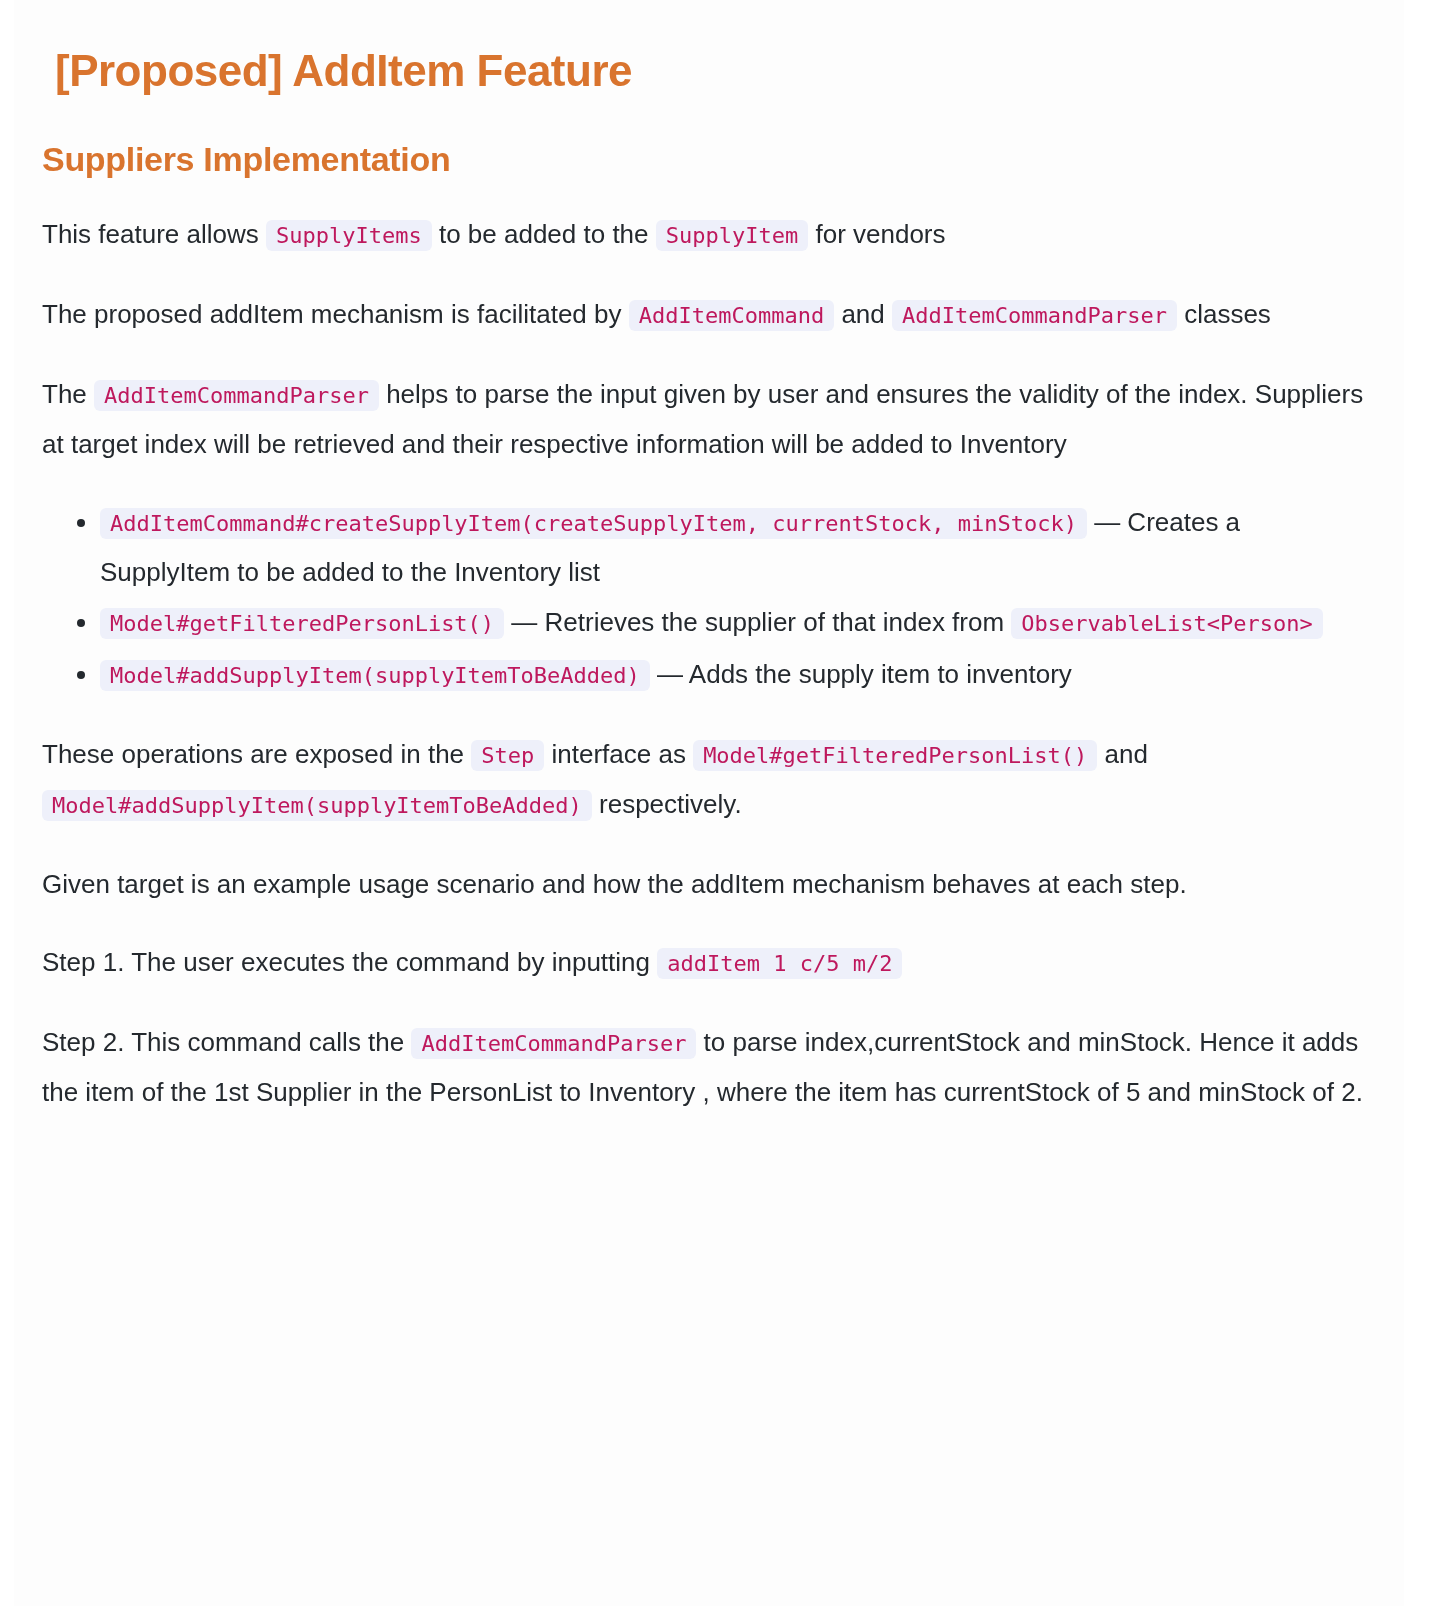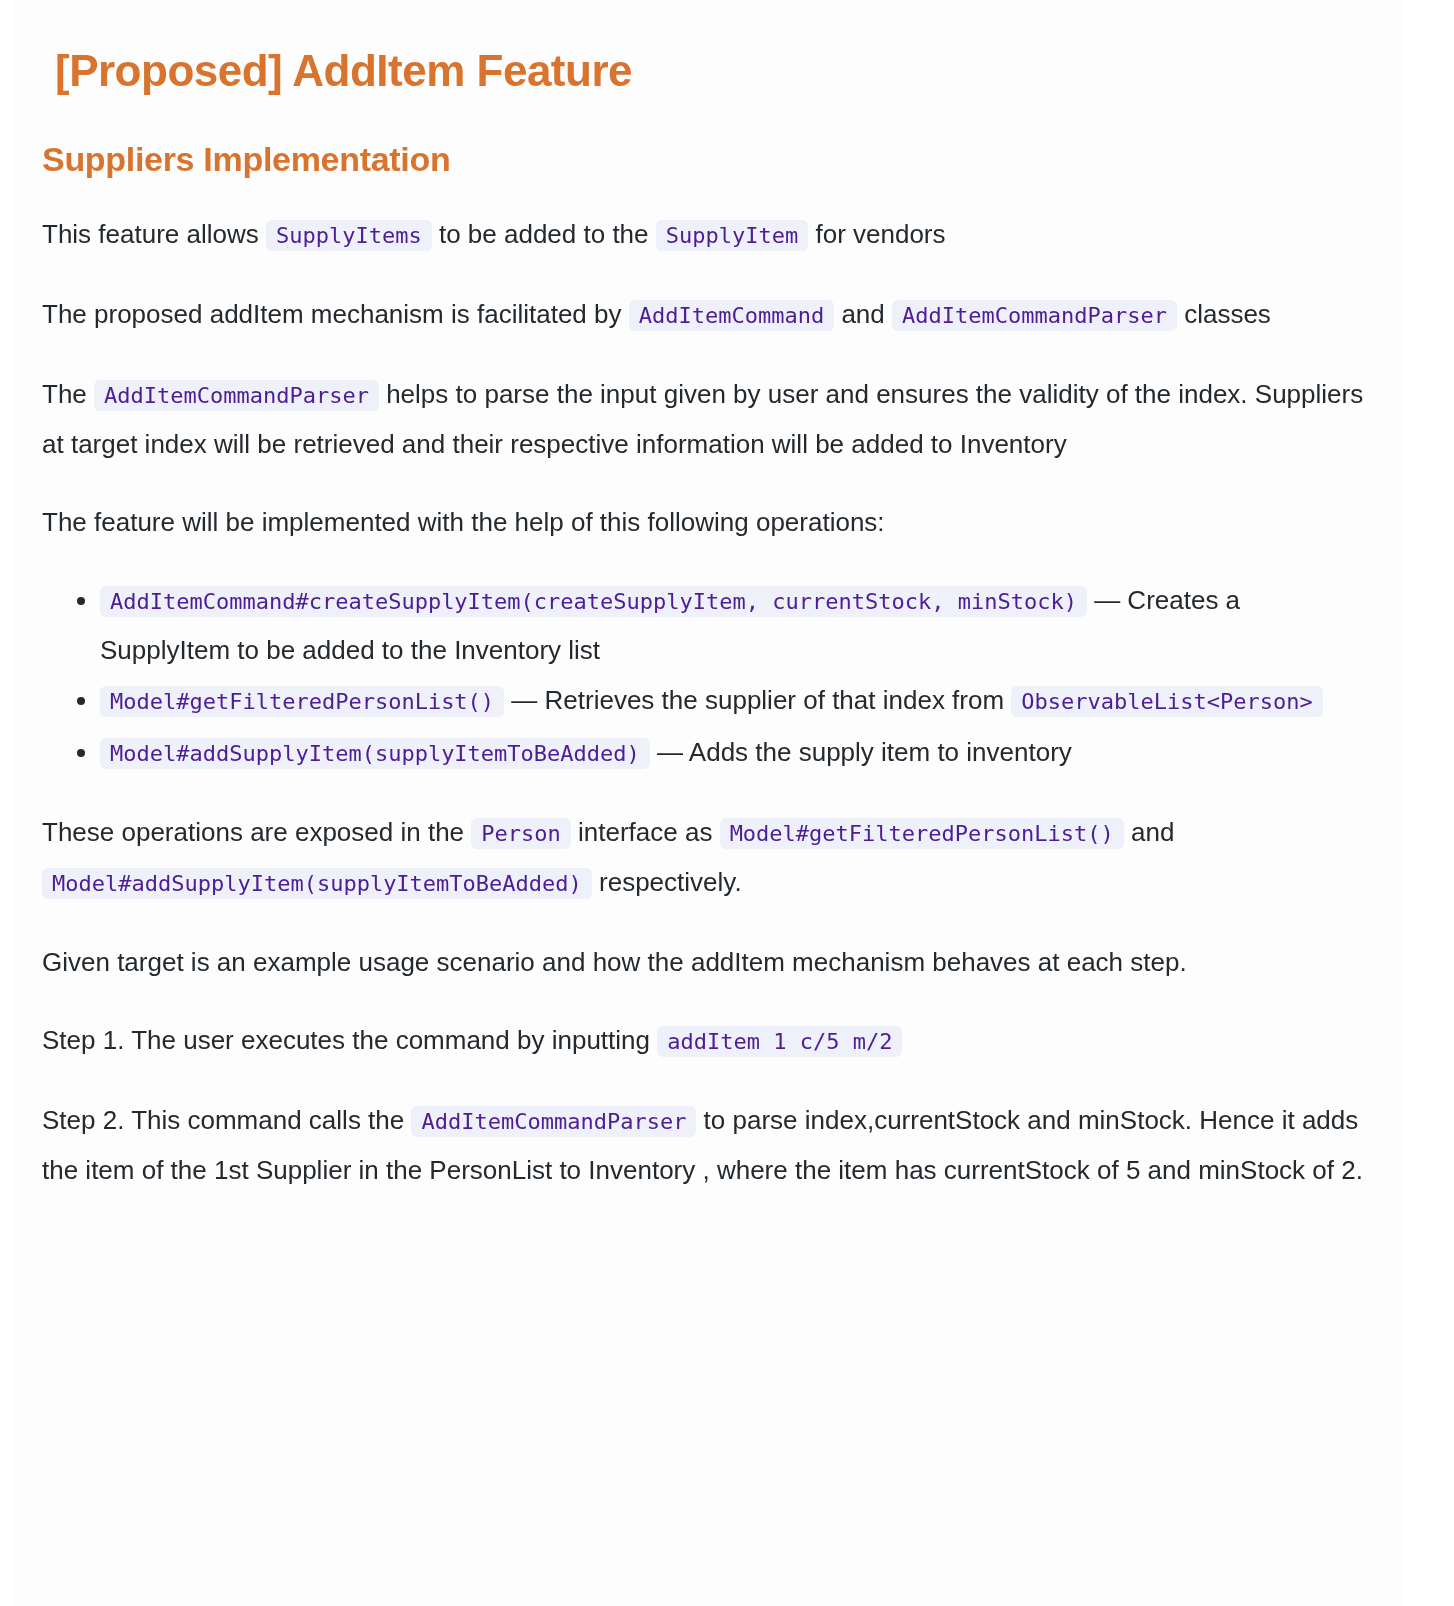--- a/index.html
+++ b/index.html
@@ -51,40 +51,39 @@
   }
   .doc-body li{
     font-size:26px;
     line-height:48px;
     margin:2px 0;
   }
   code.inline-code{
     font-family:"DejaVu Sans Mono","Liberation Mono",monospace;
     font-size:22px;
     background:var(--code-bg);
-    color:#4c1d95;
+    color:#be185d;
     padding:3px 10px;
     border-radius:6px;
     white-space:pre-wrap;
   }
 </style>
 </head>
 <body>
 
 <div class="page" data-name="document-page">
   <h1 data-name="page-title">[Proposed] AddItem Feature</h1>
   <h2 data-name="section-heading">Suppliers Implementation</h2>
   <div class="doc-body" data-name="document-body">
       <p data-name="feature-summary">This feature allows <code class="inline-code" data-name="inline-code">SupplyItems</code> to be added to the <code class="inline-code" data-name="inline-code">SupplyItem</code> for vendors</p>
       <p data-name="mechanism-paragraph">The proposed addItem mechanism is facilitated by <code class="inline-code" data-name="inline-code">AddItemCommand</code> and <code class="inline-code" data-name="inline-code">AddItemCommandParser</code> classes</p>
       <p data-name="parser-paragraph">The <code class="inline-code" data-name="inline-code">AddItemCommandParser</code> helps to parse the input given by user and ensures the validity of the index. Suppliers at target index will be retrieved and their respective information will be added to Inventory</p>
-      <p data-name="operations-intro">The feature will be implemented with the help of this following operations:</p>
       <ul data-name="operations-list">
         <li data-name="list-item"><code class="inline-code" data-name="inline-code">AddItemCommand#createSupplyItem(createSupplyItem, currentStock, minStock)</code> — Creates a SupplyItem to be added to the Inventory list</li>
         <li data-name="list-item"><code class="inline-code" data-name="inline-code">Model#getFilteredPersonList()</code> — Retrieves the supplier of that index from <code class="inline-code" data-name="inline-code">ObservableList&lt;Person&gt;</code></li>
         <li data-name="list-item"><code class="inline-code" data-name="inline-code">Model#addSupplyItem(supplyItemToBeAdded)</code> — Adds the supply item to inventory</li>
       </ul>
-      <p data-name="model-interface-paragraph">These operations are exposed in the <code class="inline-code" data-name="inline-code">Person</code> interface as <code class="inline-code" data-name="inline-code">Model#getFilteredPersonList()</code> and <code class="inline-code" data-name="inline-code">Model#addSupplyItem(supplyItemToBeAdded)</code> respectively.</p>
+      <p data-name="model-interface-paragraph">These operations are exposed in the <code class="inline-code" data-name="inline-code">Step</code> interface as <code class="inline-code" data-name="inline-code">Model#getFilteredPersonList()</code> and <code class="inline-code" data-name="inline-code">Model#addSupplyItem(supplyItemToBeAdded)</code> respectively.</p>
       <p data-name="usage-scenario-intro">Given target is an example usage scenario and how the addItem mechanism behaves at each step.</p>
       <p data-name="step-1">Step 1. The user executes the command by inputting <code class="inline-code" data-name="inline-code">addItem 1 c/5 m/2</code></p>
       <p data-name="step-2">Step 2. This command calls the <code class="inline-code" data-name="inline-code">AddItemCommandParser</code> to parse index,currentStock and minStock. Hence it adds the item of the 1st Supplier in the PersonList to Inventory , where the item has currentStock of 5 and minStock of 2.</p>
     </div>
 </div>
 
 </body></html>

